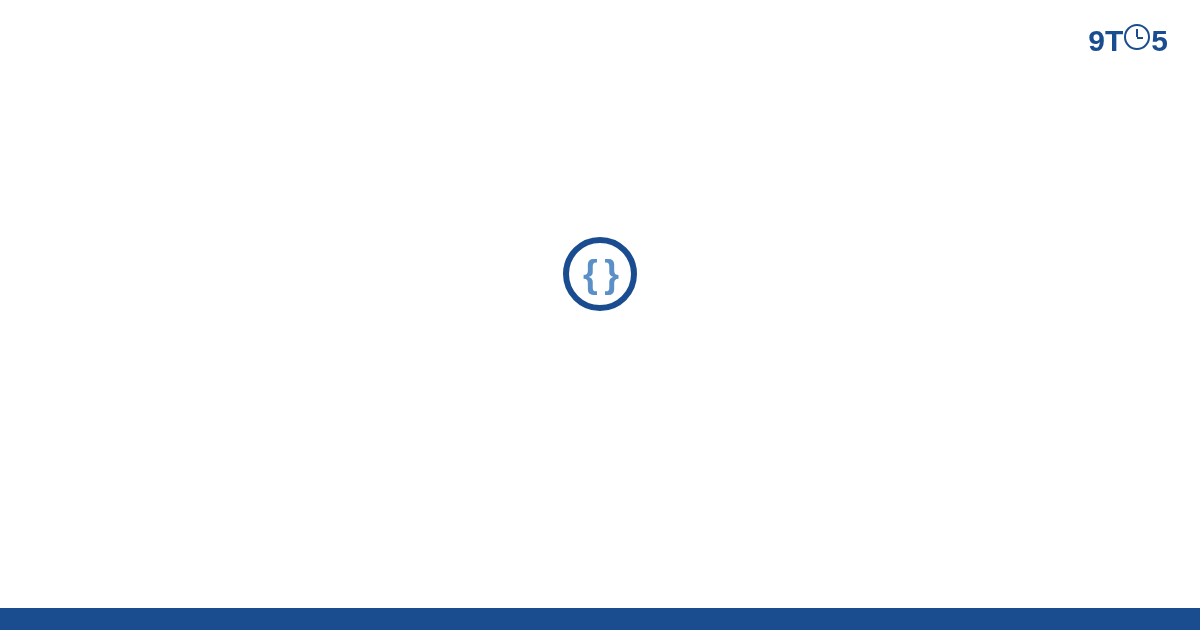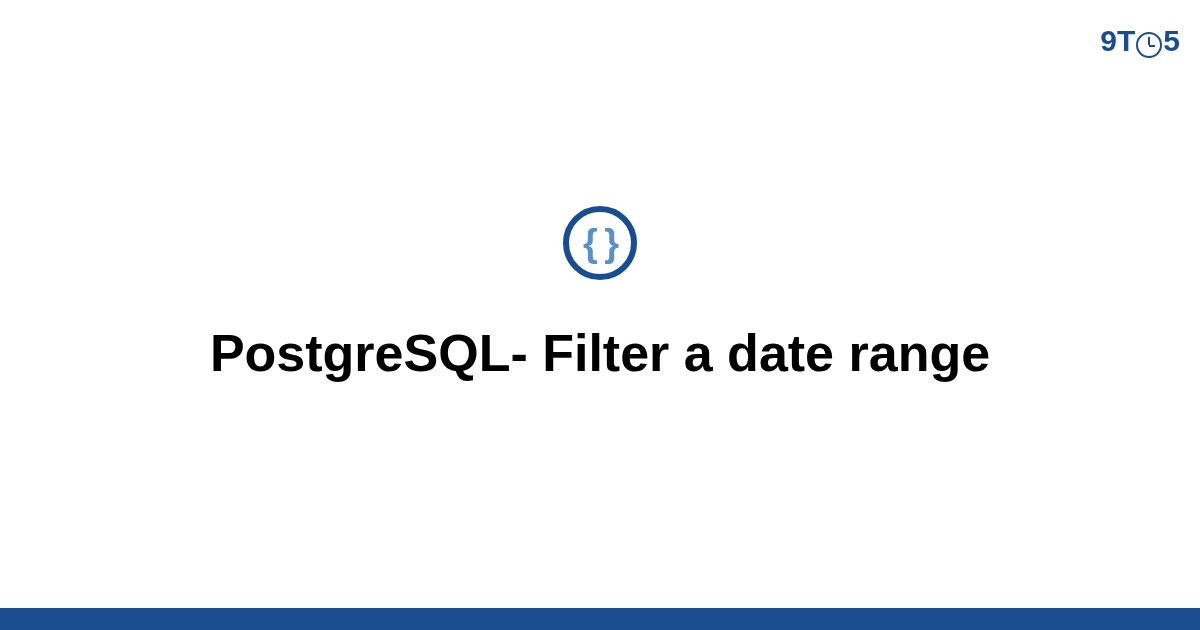--- a/index.html
+++ b/index.html
@@ -11,25 +11,25 @@
       width: 1200px;
       height: 630px;
       font-family: -apple-system, BlinkMacSystemFont, "Segoe UI", Helvetica, Arial, sans-serif;
       background: #ffffff;
       position: relative;
       overflow: hidden;
     }
     .header-logo {
       position: absolute;
       top: 24px;
-      right: 20px;
+      right: 32px;
       font-size: 30px;
       font-weight: 600;
       display: flex;
-      align-items: flex-end;
+      align-items: flex-start;
     }
     .logo-9t {
       color: #1a4d8f;
       font-weight: 700;
     }
     .logo-clock {
       display: inline-flex;
       align-items: center;
       justify-content: center;
       width: 26px;
@@ -119,16 +119,15 @@
 <div class="header-logo">
   <span class="logo-9t">9T</span>
   <span class="logo-clock"></span>
   <span class="logo-5">5</span>
 </div>
 
 <div class="content">
   <div class="badge-icon">
     <span class="badge-braces">{ }</span>
   </div>
-  <h1 class="page-title">PostgreSQL- Filter a date range</h1>
 </div>
 
 <div class="footer-bar"></div>
 
 </body></html>

